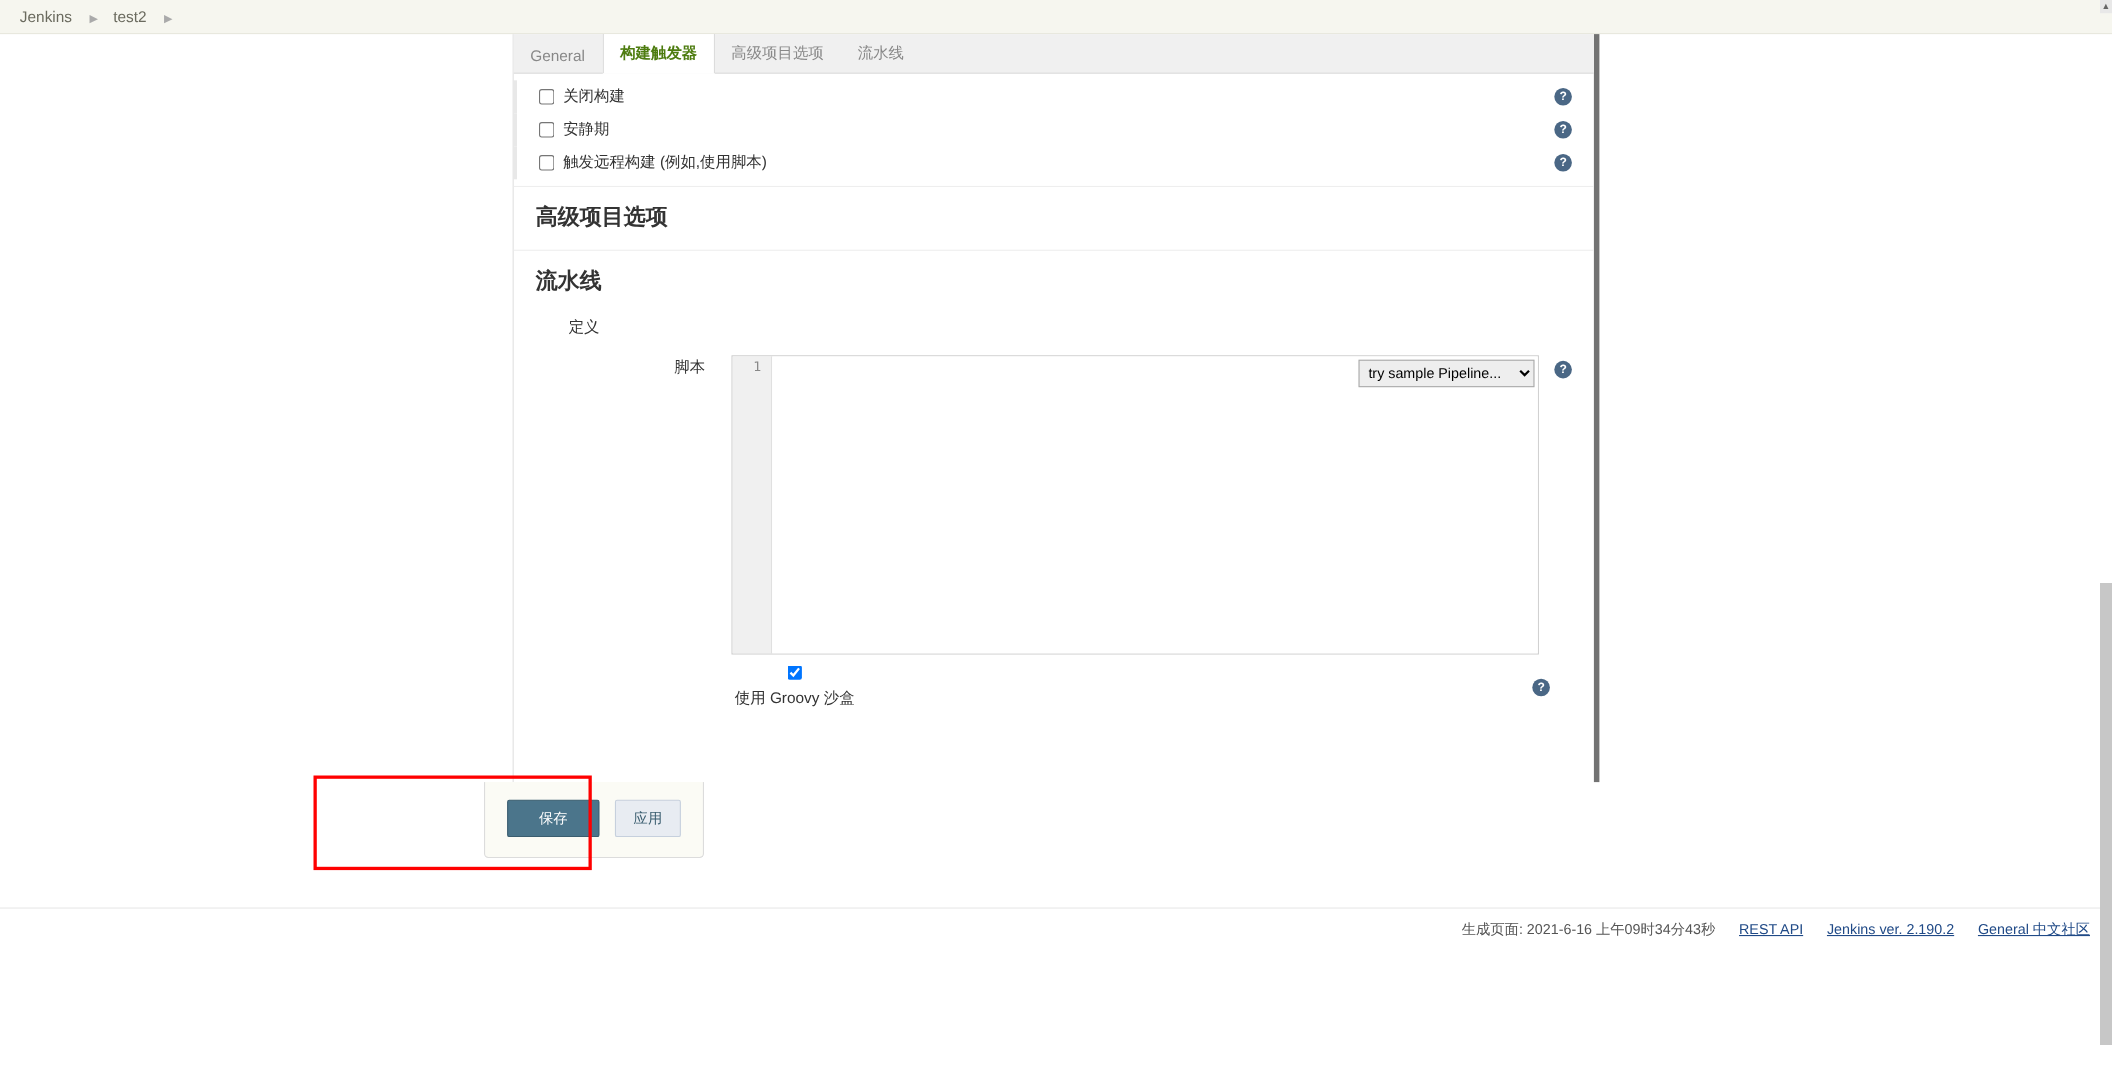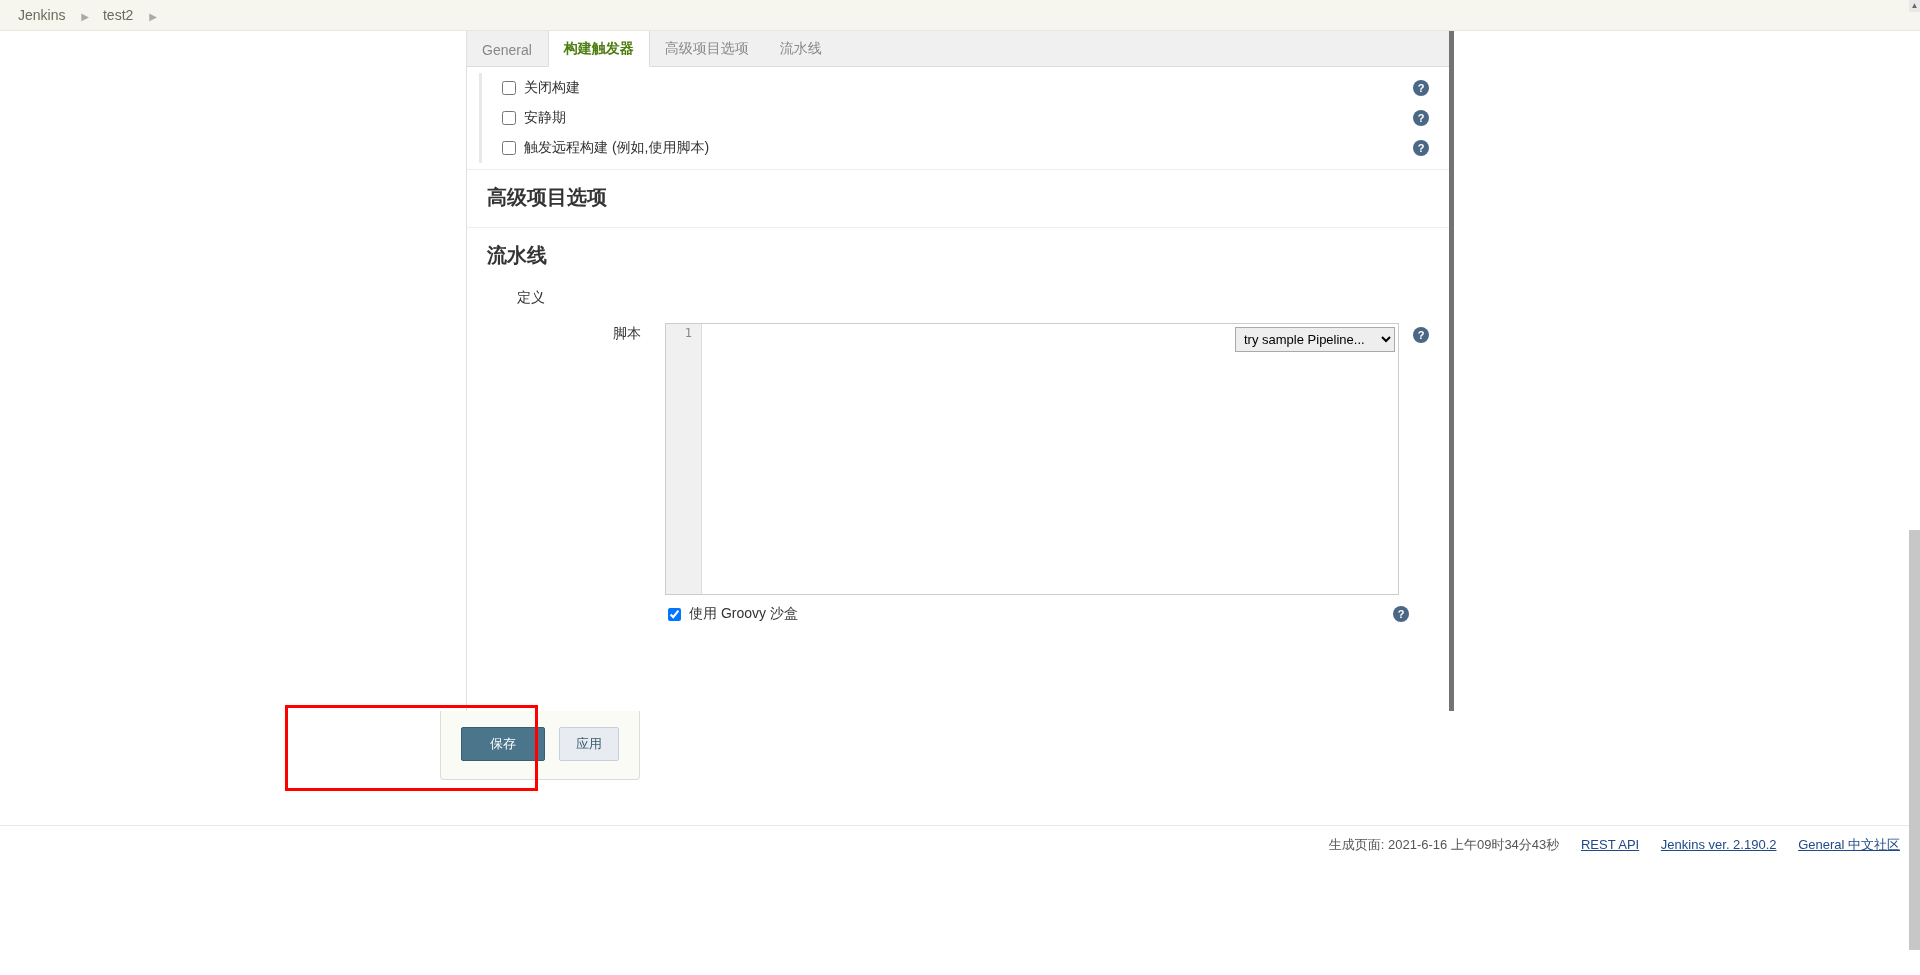--- a/index.html
+++ b/index.html
@@ -61,21 +61,21 @@
       text-align: right;
     }
     .section-body {
       padding: 6px 0 0 0;
     }
     .option-row {
       display: flex;
       align-items: center;
       padding: 6px 20px 6px 20px;
       border-left: 3px solid #e8e8e8;
-      margin-left: 12px;
+      margin-left: 0;
       justify-content: space-between;
     }
     .option-row-left {
       display: flex;
       align-items: center;
       gap: 8px;
     }
     .option-row input[type="checkbox"] {
       width: 14px;
       height: 14px;
@@ -199,20 +199,21 @@
       display: flex;
       padding: 10px 20px 4px 20px;
       align-items: center;
       justify-content: space-between;
     }
     .sandbox-left {
       display: flex;
       align-items: center;
       gap: 8px;
       margin-left: 181px;
+      flex-direction: column;
     }
     .syntax-row {
       padding: 4px 20px 22px 120px;
     }
     .link {
       color: #204a87;
       text-decoration: underline;
       font-size: 14px;
       cursor: pointer;
     }

